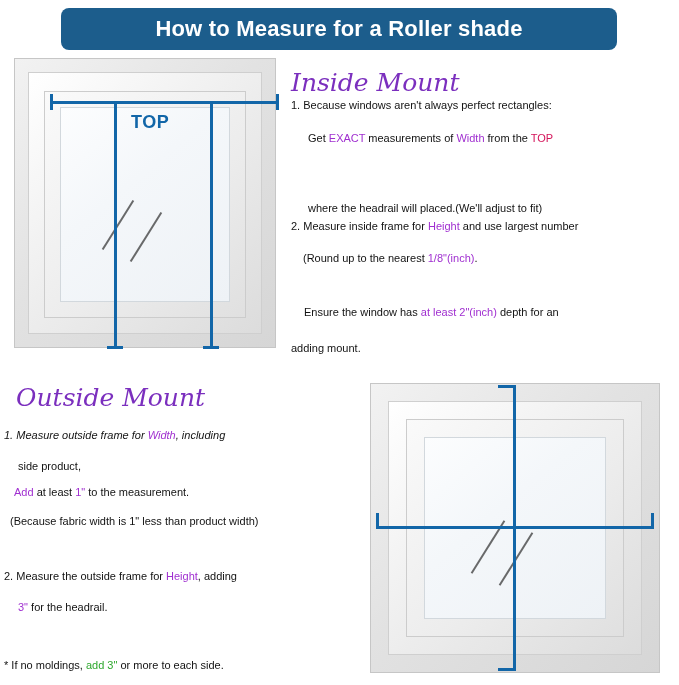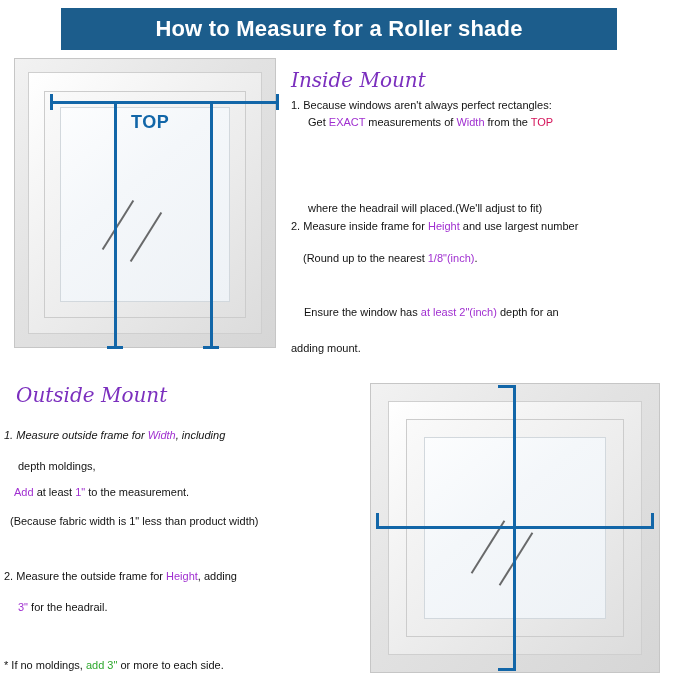--- a/index.html
+++ b/index.html
@@ -17,60 +17,60 @@
   }
 
   
   .title-bar {
     position: absolute;
     left: 61px;
     top: 8px;
     width: 556px;
     height: 42px;
     background: #1c5d8c;
-    border-radius: 0;
+    border-radius: 8px;
     display: flex;
     align-items: center;
     justify-content: center;
   }
   .title-bar .title-text {
     color: #ffffff;
     font-size: 22px;
     font-weight: bold;
     letter-spacing: 0.2px;
     white-space: nowrap;
   }
 
   
   .section-heading {
     position: absolute;
     font-family: "DejaVu Serif", serif;
     font-style: italic;
-    font-size: 20px;
+    font-size: 25px;
     color: #7b2fbe;
     white-space: nowrap;
   }
   #inside-heading { left: 291px; top: 68px; }
   #outside-heading { left: 16px; top: 383px; }
 
   
   .para {
     position: absolute;
     font-size: 11px;
     line-height: 1.9;
     color: #121212;
     white-space: nowrap;
   }
   .hl-purple { color: #a02fd0; }
   .hl-red    { color: #d4145a; }
   .hl-green  { color: #2ea82e; }
 
   
   #inside-p1 { left: 291px; top: 95px; }
-  #inside-p1b { left: 308px; top: 112px; }
+  #inside-p1b { left: 308px; top: 128px; }
   #inside-p1c { left: 308px; top: 160px; margin-top: 38px; }
   #inside-p2 { left: 291px; top: 216px; }
   #inside-p2b { left: 303px; top: 248px; }
   #inside-p3 { left: 304px; top: 302px; }
   #inside-p3b { left: 291px; top: 338px; }
 
   
   #outside-p1  { left: 4px;  top: 425px; font-style: italic; }
   #outside-p1b { left: 18px; top: 456px; }
   #outside-p1c { left: 14px; top: 482px; }
@@ -191,21 +191,21 @@
 <div class="para" id="inside-p1b">Get <span class="hl-purple">EXACT</span> measurements of <span class="hl-purple">Width</span> from the <span class="hl-red">TOP</span></div>
 <div class="para" id="inside-p1c">where the headrail will placed.(We'll adjust to fit)</div>
 <div class="para" id="inside-p2">2. Measure inside frame for <span class="hl-purple">Height</span> and use largest number</div>
 <div class="para" id="inside-p2b">(Round up to the nearest <span class="hl-purple">1/8"(inch)</span>.</div>
 <div class="para" id="inside-p3">Ensure the window has <span class="hl-purple">at least 2"(inch)</span> depth for an</div>
 <div class="para" id="inside-p3b">adding mount.</div>
 
 <div class="section-heading" id="outside-heading">Outside Mount</div>
 
 <div class="para" id="outside-p1">1. Measure outside frame for <span class="hl-purple">Width</span>, including</div>
-<div class="para" id="outside-p1b">depth moldings,</div>
+<div class="para" id="outside-p1b">side product,</div>
 <div class="para" id="outside-p1c"><span class="hl-purple">Add</span> at least <span class="hl-purple">1"</span> to the measurement.</div>
 <div class="para" id="outside-p1d">(Because fabric width is 1" less than product width)</div>
 <div class="para" id="outside-p2">2. Measure the outside frame for <span class="hl-purple">Height</span>, adding</div>
 <div class="para" id="outside-p2b"><span class="hl-purple">3"</span> for the headrail.</div>
 <div class="para" id="outside-note">* If no moldings, <span class="hl-green">add 3"</span> or more to each side.</div>
 
 <div class="window-wrap" id="window-bottom">
   <div class="frame-outer"></div>
   <div class="frame-bevel"></div>
   <div class="frame-bevel2"></div>

